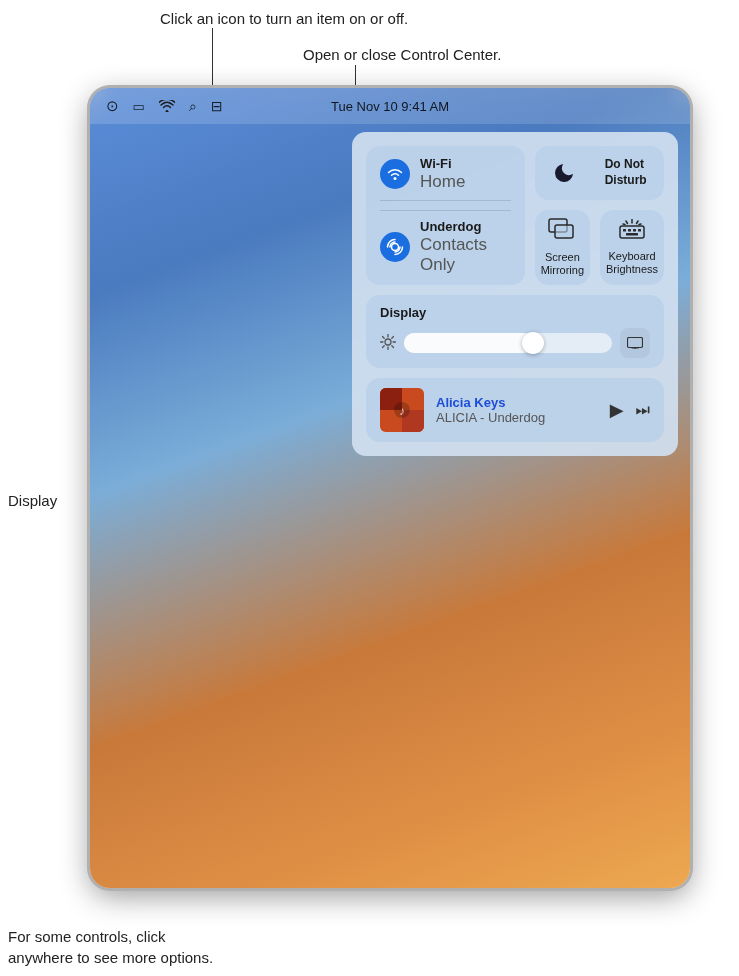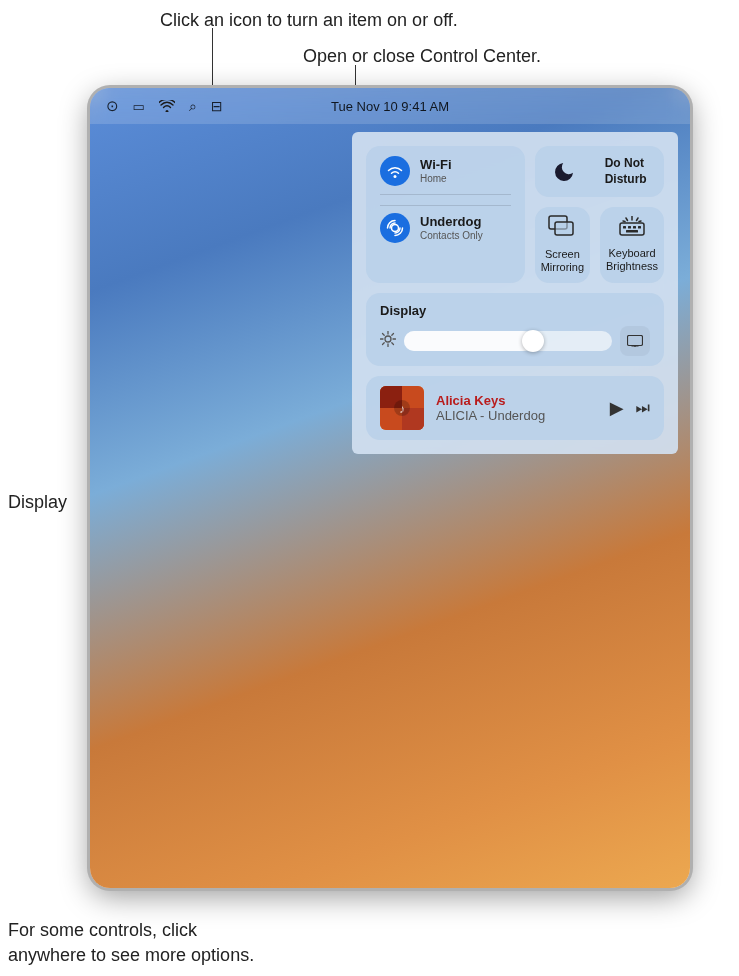--- a/index.html
+++ b/index.html
@@ -9,21 +9,21 @@
       height: 976px;
       overflow: hidden;
       font-family: -apple-system, BlinkMacSystemFont, 'Helvetica Neue', sans-serif;
       background: #fff;
       position: relative;
     }
 
     
     .annotation {
       position: absolute;
-      font-size: 18px;
+      font-size: 15px;
       color: #222;
       line-height: 1.4;
     }
 
     .annotation-top-center {
       top: 8px;
       left: 160px;
       text-align: center;
       white-space: nowrap;
     }
@@ -123,21 +123,21 @@
     }
 
     
     .control-center {
       position: absolute;
       top: 44px;
       right: 12px;
       width: 326px;
       background: rgba(209, 223, 240, 0.92);
       backdrop-filter: blur(20px);
-      border-radius: 6px;
+      border-radius: 14px;
       padding: 14px;
       display: flex;
       flex-direction: column;
       gap: 10px;
     }
 
     
     .cc-top-row {
       display: flex;
       gap: 10px;
@@ -182,21 +182,21 @@
     }
 
     .cc-conn-title {
       font-size: 13px;
       font-weight: 600;
       color: #1a1a1a;
       line-height: 1.2;
     }
 
     .cc-conn-sub {
-      font-size: 10px;
+      font-size: 17px;
       color: #555;
       line-height: 1.2;
     }
 
     .cc-conn-divider {
       height: 0.5px;
       background: rgba(0,0,0,0.12);
       margin: 2px 0;
     }
 
@@ -355,21 +355,21 @@
       font-size: 24px;
     }
 
     .cc-np-info {
       flex: 1;
     }
 
     .cc-np-title {
       font-size: 13px;
       font-weight: 600;
-      color: #b91c1c;
+      color: #1d4ed8;
     }
 
     .cc-np-sub {
       font-size: 13px;
       color: #555;
     }
 
     .cc-np-controls {
       display: flex;
       align-items: center;

